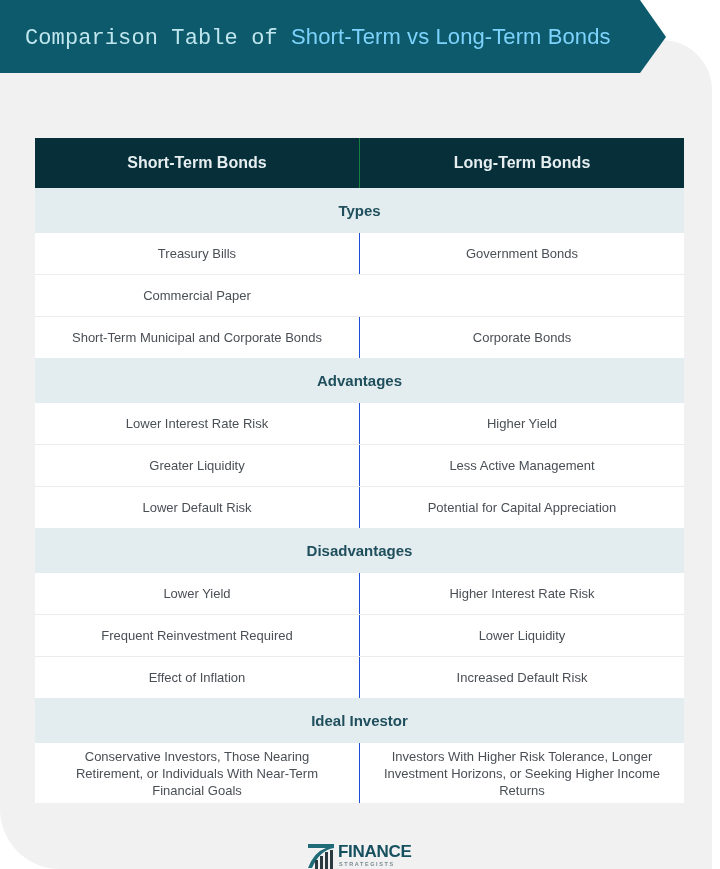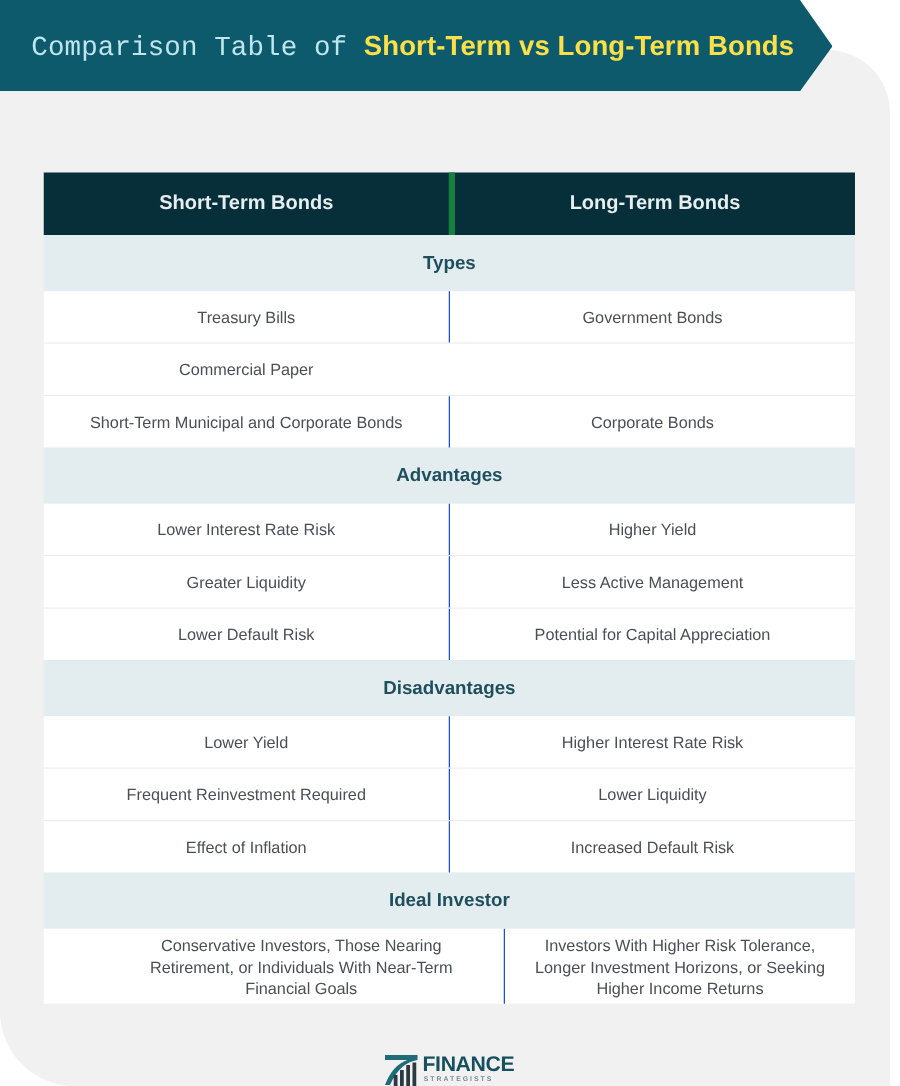--- a/index.html
+++ b/index.html
@@ -15,46 +15,46 @@
   .banner {
     position: absolute; left: 0; top: 0; width: 666px; height: 73px;
     background: #0c5a6b;
     clip-path: polygon(0 0, 640px 0, 666px 37px, 640px 73px, 0 73px);
   }
   .banner-title {
     position: absolute; left: 25px; top: 22px; font-size: 22px; line-height: 30px;
     white-space: nowrap; letter-spacing: 0.1px;
   }
   .banner-title .light { color: #bfe6ee; font-weight: 400; font-family: Liberation Mono, monospace; }
-  .banner-title .bold { color: #fde047; font-weight: 700; }
+  .banner-title .bold { color: #7dd3fc; font-weight: 400; }
 
   .table {
     position: absolute; left: 35px; top: 110px; width: 649px;
   }
   .thead {
     display: flex; height: 50px; background: #062f3a; margin-top: 28px;
   }
   .thead .th {
     flex: 0 0 324px; display: flex; align-items: center; justify-content: center;
     color: #e6eef0; font-weight: 700; font-size: 16px;
   }
-  .thead .th + .th { flex: 1; border-left: 5px solid #15803d; }
+  .thead .th + .th { flex: 1; border-left: 1px solid #15803d; }
   .section {
     height: 45px; background: #e3edf0; display: flex; align-items: center; justify-content: center;
     color: #1f4f5c; font-weight: 700; font-size: 15px;
   }
   .row { display: flex; background: #ffffff; border-bottom: 1px solid #ebeced; }
   .row.last { border-bottom: none; }
   .cell {
     flex: 0 0 324px; display: flex; align-items: center; justify-content: center; text-align: center;
     color: #4a4f55; font-size: 13px; line-height: 17px;
   }
   .cell + .cell { flex: 1; border-left: 1px solid #1d4ed8; }
   .row.h42 { height: 41px; }
-  .row.tall { height: 60px; padding-left: 44px; }
+  .row.tall { height: 60px; }
   .row.tall .cell { padding: 0 18px; box-sizing: border-box; }
 
   .logo {
     position: absolute; left: 306px; top: 840px; height: 32px; width: 112px;
   }
   .logo-text1 {
     position: absolute; left: 32px; top: 2px; font-size: 17px; font-weight: 700; color: #16505e; letter-spacing: -0.3px;
   }
   .logo-text2 {
     position: absolute; left: 33px; top: 21px; font-size: 5.5px; color: #7a8a90; letter-spacing: 1.6px; font-weight: 700;

